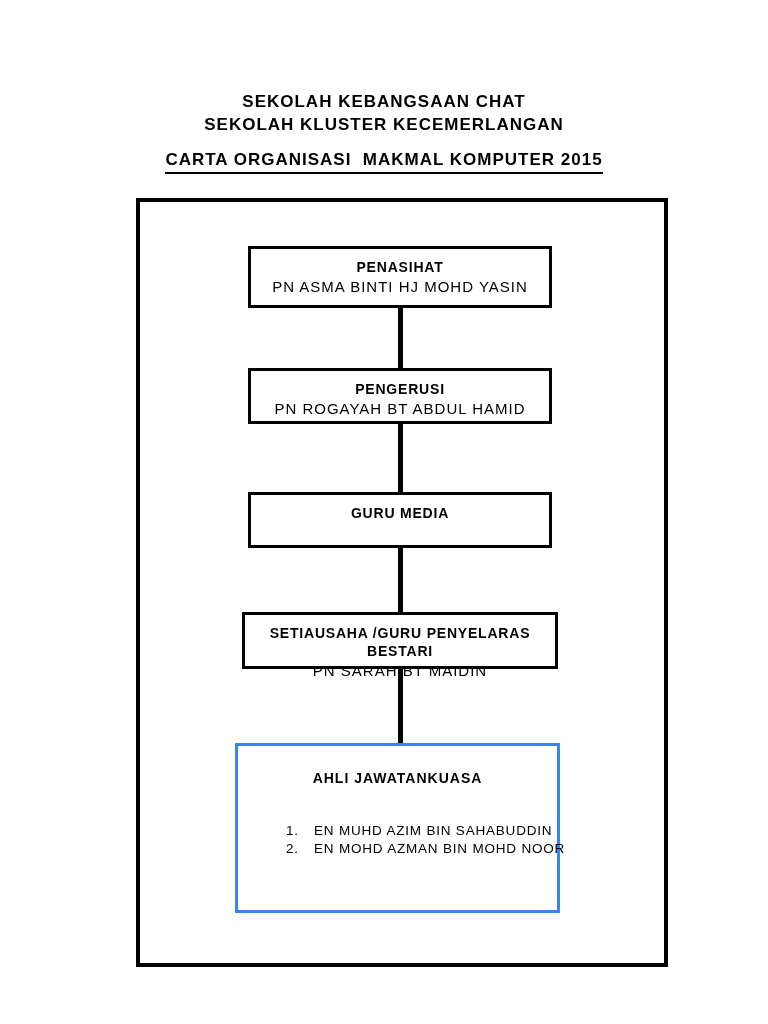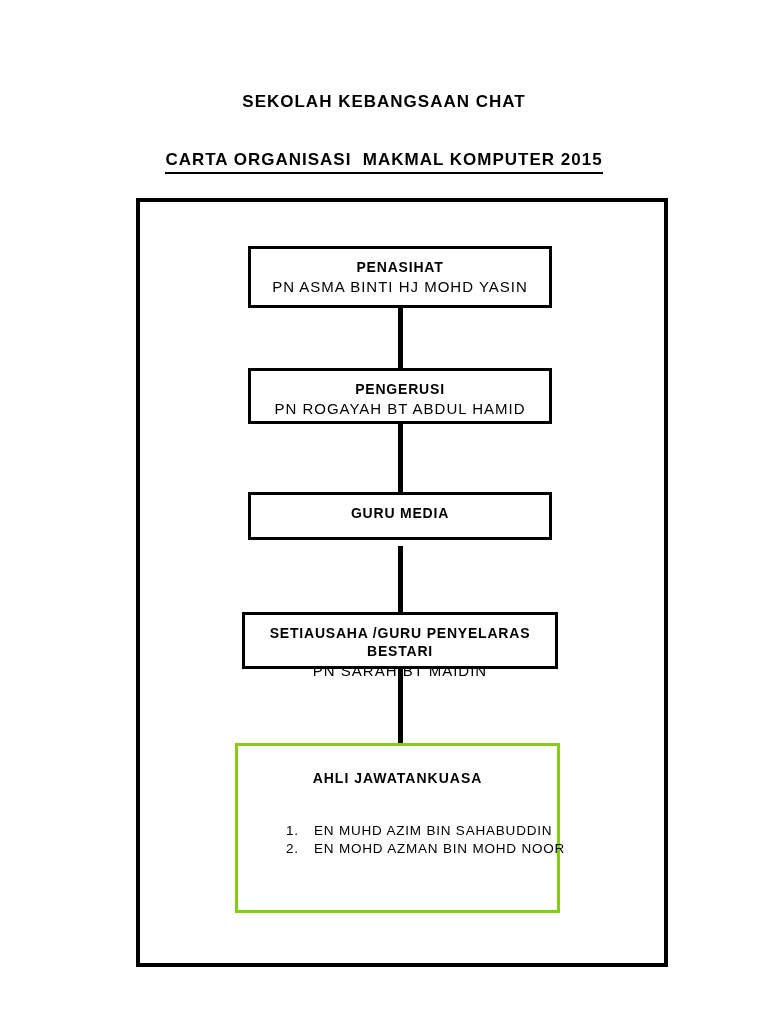--- a/index.html
+++ b/index.html
@@ -83,21 +83,21 @@
     width: 5px;
     background: #000000;
     z-index: 1;
   }
   .committee {
     position: absolute;
     left: 235px;
     top: 743px;
     width: 325px;
     height: 170px;
-    border: 3px solid #84cc16;
+    border: 3px solid #3b82f6;
     box-sizing: border-box;
     background: #ffffff;
     z-index: 2;
   }
   .committee .role {
     text-align: center;
     font-size: 14px;
     font-weight: 700;
     letter-spacing: 1px;
     padding-top: 24px;
@@ -120,20 +120,21 @@
     white-space: nowrap;
   }
 </style>
 </head>
 <body>
 
 <div class="page">
 
   <div class="header">
     <div class="hline">SEKOLAH KEBANGSAAN CHAT</div>
+    <div class="hline">SEKOLAH KLUSTER KECEMERLANGAN</div>
   </div>
 
   <div class="title-wrap">
     <span class="chart-title">CARTA ORGANISASI  MAKMAL KOMPUTER 2015</span>
   </div>
 
   <div class="frame"></div>
 
   <div class="connector" style="top:306px;height:64px;"></div>
   <div class="connector" style="top:422px;height:72px;"></div>
@@ -143,21 +144,21 @@
   <div class="node" style="left:248px;top:368px;width:304px;height:56px;">
     <div class="role">PENGERUSI</div>
     <div class="pname">PN ROGAYAH BT ABDUL HAMID</div>
   </div>
 
   <div class="node" style="left:248px;top:246px;width:304px;height:62px;">
     <div class="role">PENASIHAT</div>
     <div class="pname">PN ASMA BINTI HJ MOHD YASIN</div>
   </div>
 
-  <div class="node" style="left:248px;top:492px;width:304px;height:48px;">
+  <div class="node" style="left:248px;top:492px;width:304px;height:56px;">
     <div class="role">GURU MEDIA</div>
   </div>
 
   <div class="node" style="left:242px;top:612px;width:316px;height:57px;">
     <div class="role">SETIAUSAHA /GURU PENYELARAS BESTARI</div>
     <div class="pname">PN SARAH BT MAIDIN</div>
   </div>
 
   <div class="committee">
     <div class="role">AHLI JAWATANKUASA</div>

